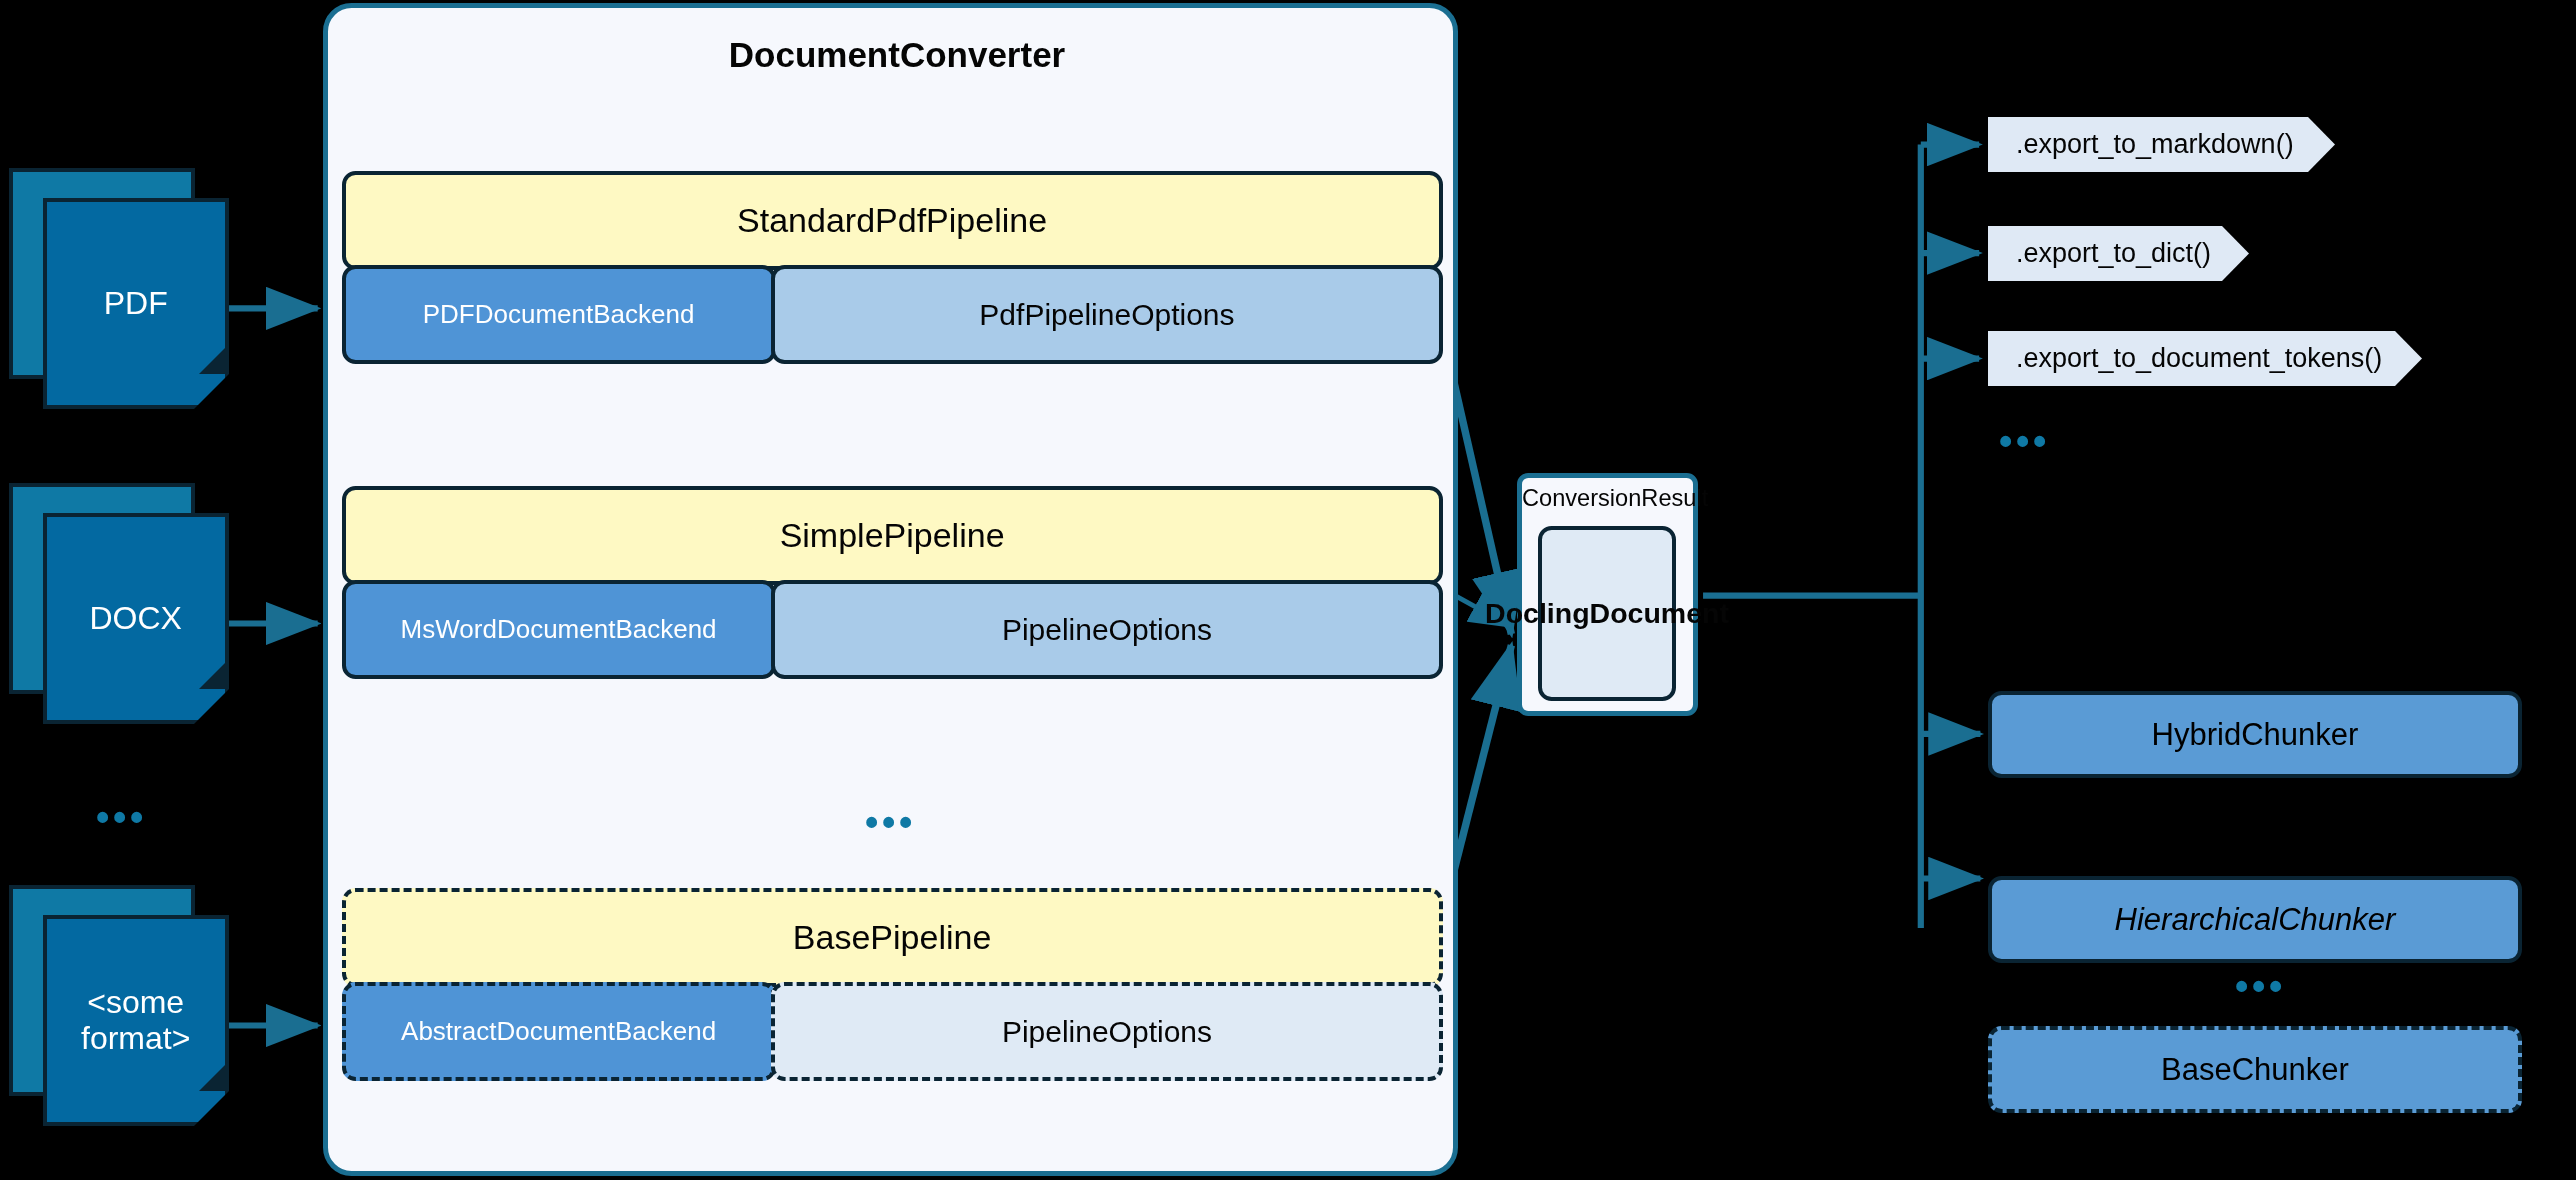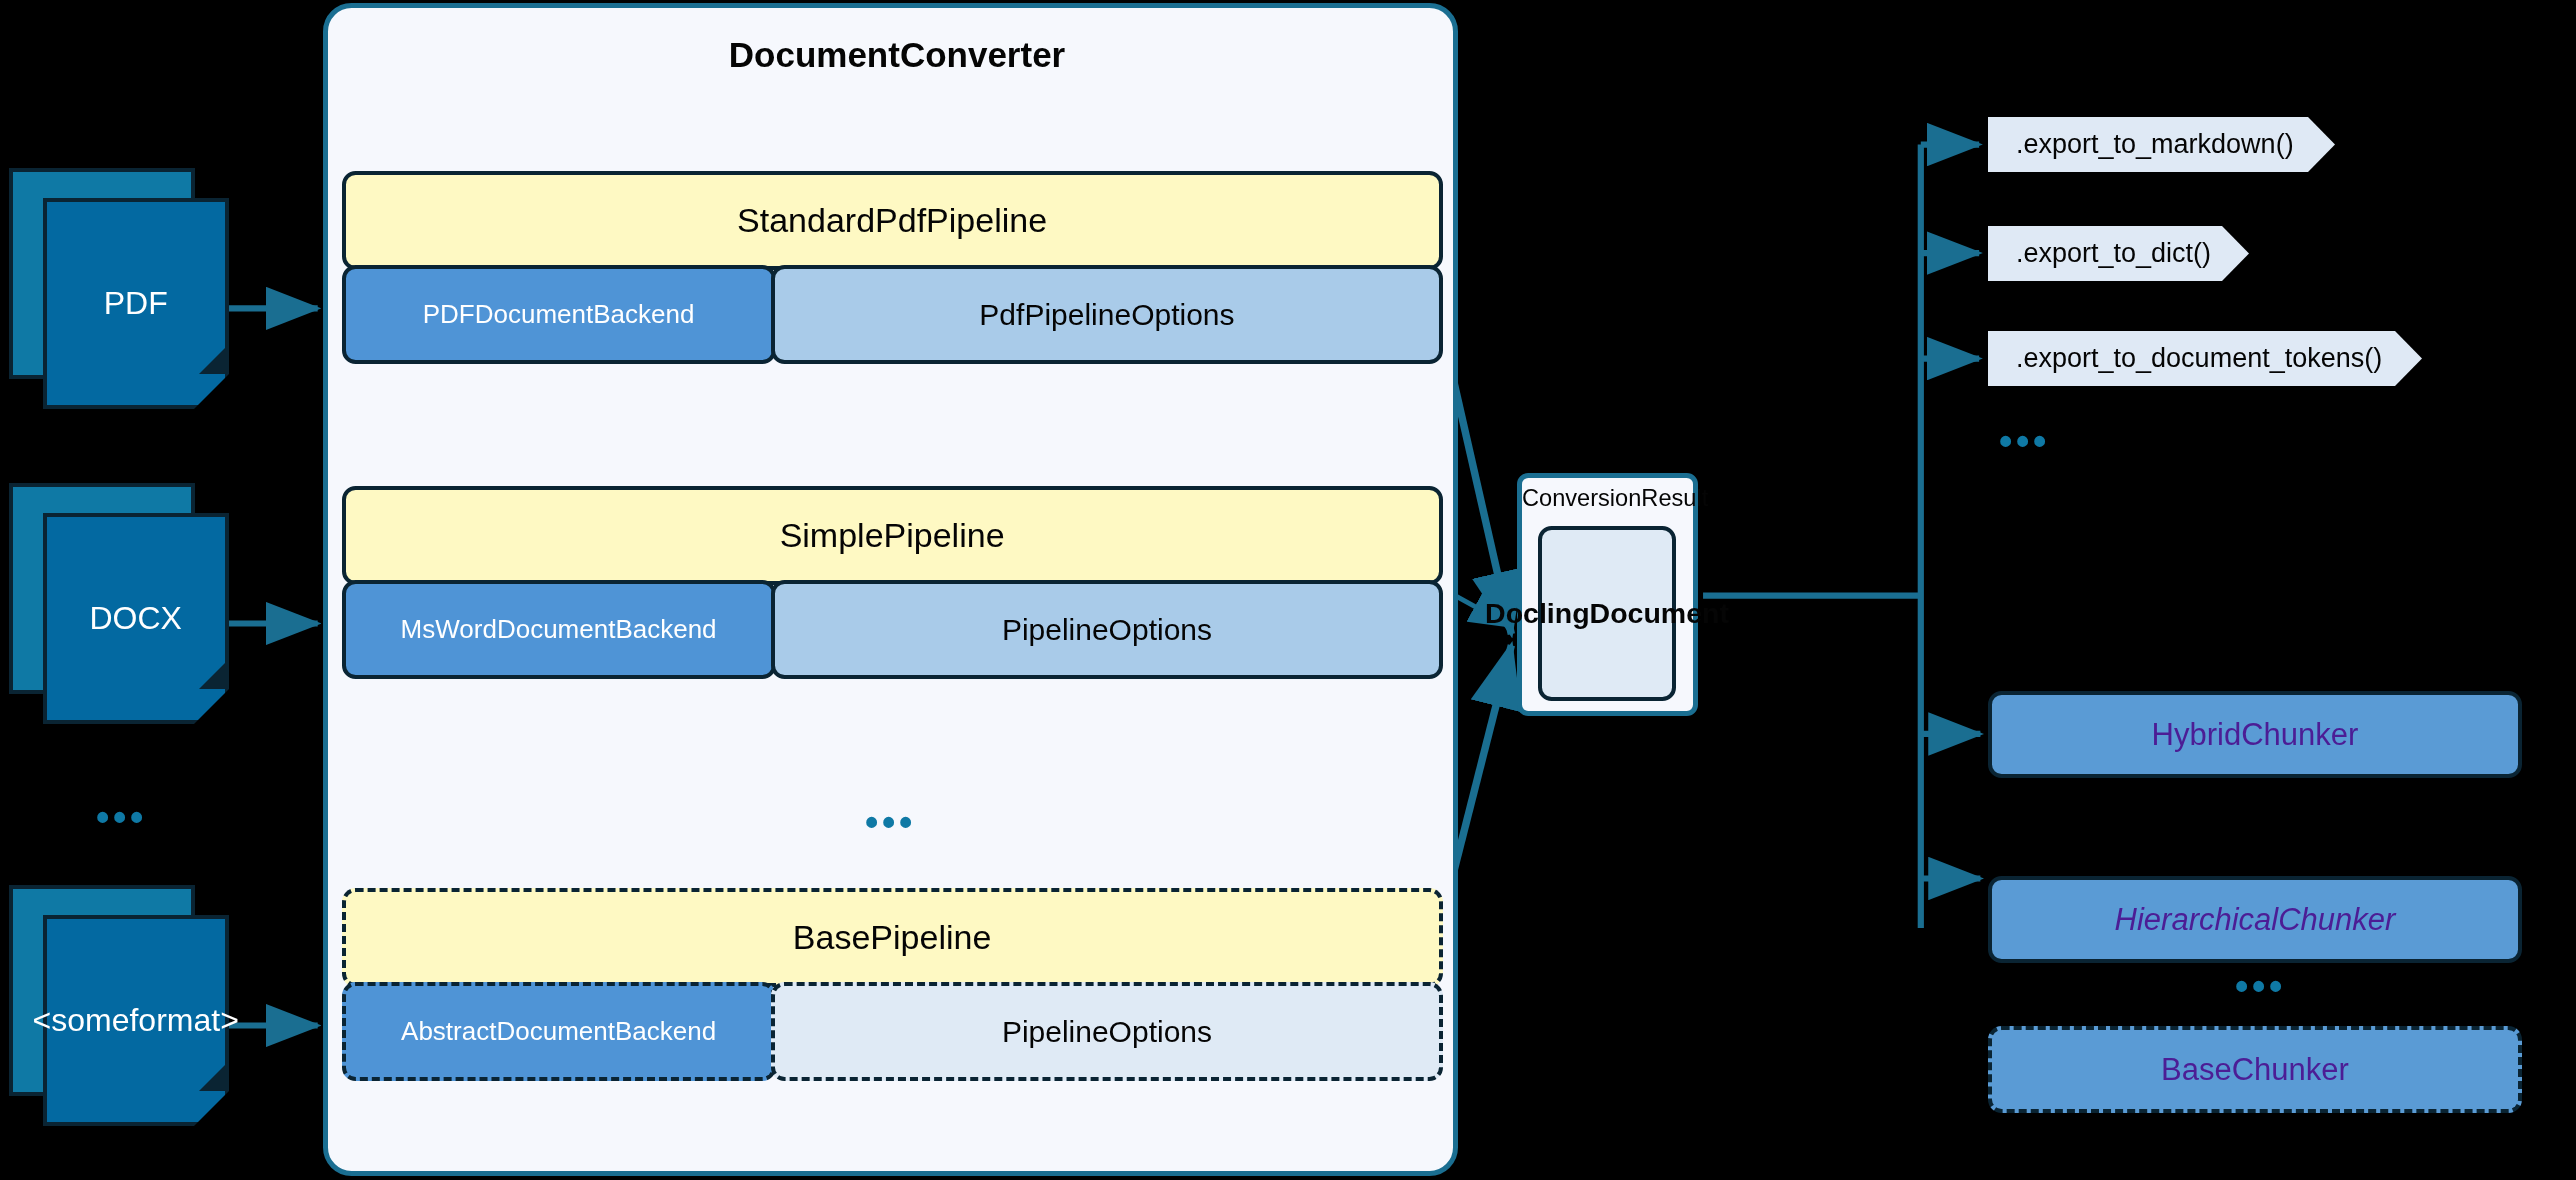--- a/index.html
+++ b/index.html
@@ -176,21 +176,21 @@
 
   
   .chunker-box {
     position: absolute;
     left: 1988px;
     width: 534px; height: 87px;
     background: #5a9bd5;
     border: 4.3px solid #0a2433;
     border-radius: 13.6px;
     display: flex; align-items: center; justify-content: center;
-    color: #4c1d95;
+    color: #000000;
     font-size: 31px;
   }
   .chunker-box.dashed-box { border-style: dashed; }
 
   .dots-teal {
     position: absolute;
     color: #0f79a5;
     font-size: 38px;
     font-weight: bold;
     letter-spacing: 3.7px;
@@ -253,21 +253,21 @@
         <span class="doc-fold-inner"></span>
       </span>
     </div>
   </div>
 
   <div class="dots-teal" style="left:96px; top:810px;">•••</div>
 
   <div class="doc-icon" style="left:8.7px; top:885px;">
     <div class="doc-back"></div>
     <div class="doc-front">
-      <div style="display:flex;flex-direction:row;align-items:center;">
+      <div style="display:flex;flex-direction:column;align-items:center;">
         <span>&lt;some</span>
         <span>format&gt;</span>
       </div>
       <span class="doc-fold">
         <span class="doc-fold-inner"></span>
       </span>
     </div>
   </div>
 
   <div id="converter-panel">

